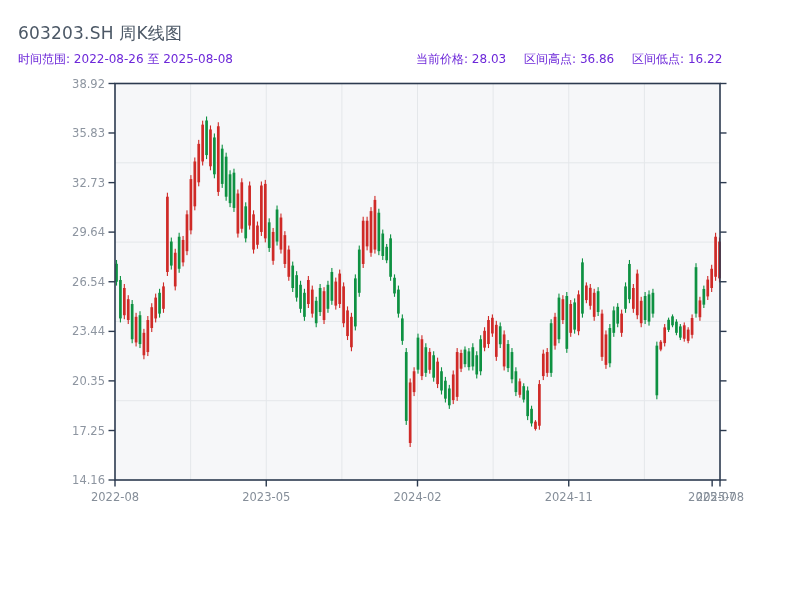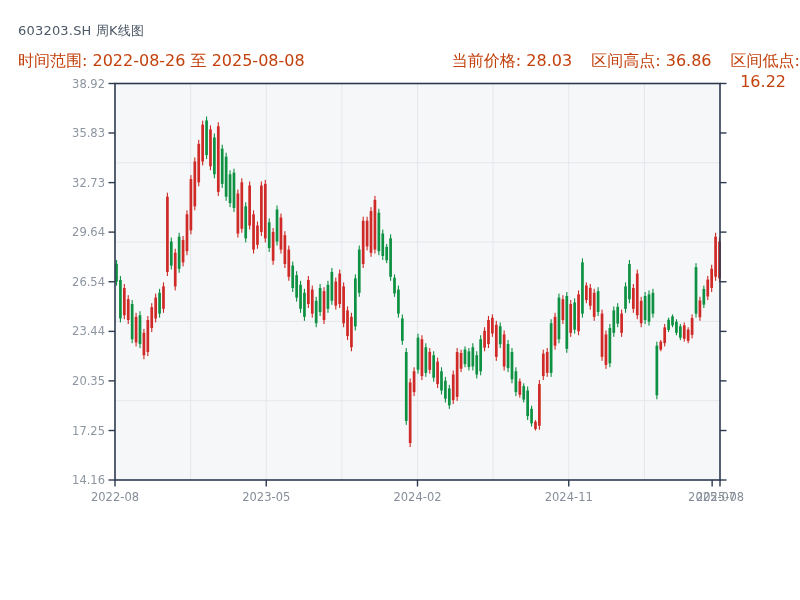--- a/index.html
+++ b/index.html
@@ -1,19 +1,19 @@
 <!DOCTYPE html>
 <html><head>
 <meta charset="utf-8">
 <style>
   html,body{margin:0;padding:0;background:#ffffff;}
   .page{position:relative;width:800px;height:600px;background:#ffffff;overflow:hidden;
         font-family:"DejaVu Sans","Liberation Sans",sans-serif;}
-  .title{position:absolute;left:18px;top:22px;font-size:13px;color:#4c5866;letter-spacing:.2px;}
-  .meta{position:absolute;top:51px;font-size:16px;color:#c2410c;text-align:right;}
+  .title{position:absolute;left:18px;top:22px;font-size:17px;color:#4c5866;letter-spacing:.2px;}
+  .meta{position:absolute;top:51px;font-size:12px;color:#6d28d9;text-align:right;}
   .meta-left{left:18px;}
   .meta-right{left:399px;margin-left:17px;}
   .meta-right span{margin-right:14px;}
   svg text{font-family:"DejaVu Sans","Liberation Sans",sans-serif;}
   .ytick{font-size:11.5px;fill:#8d95a0;}
   .xtick{font-size:11.5px;fill:#858e99;}
 </style>
 </head>
 <body>
 

